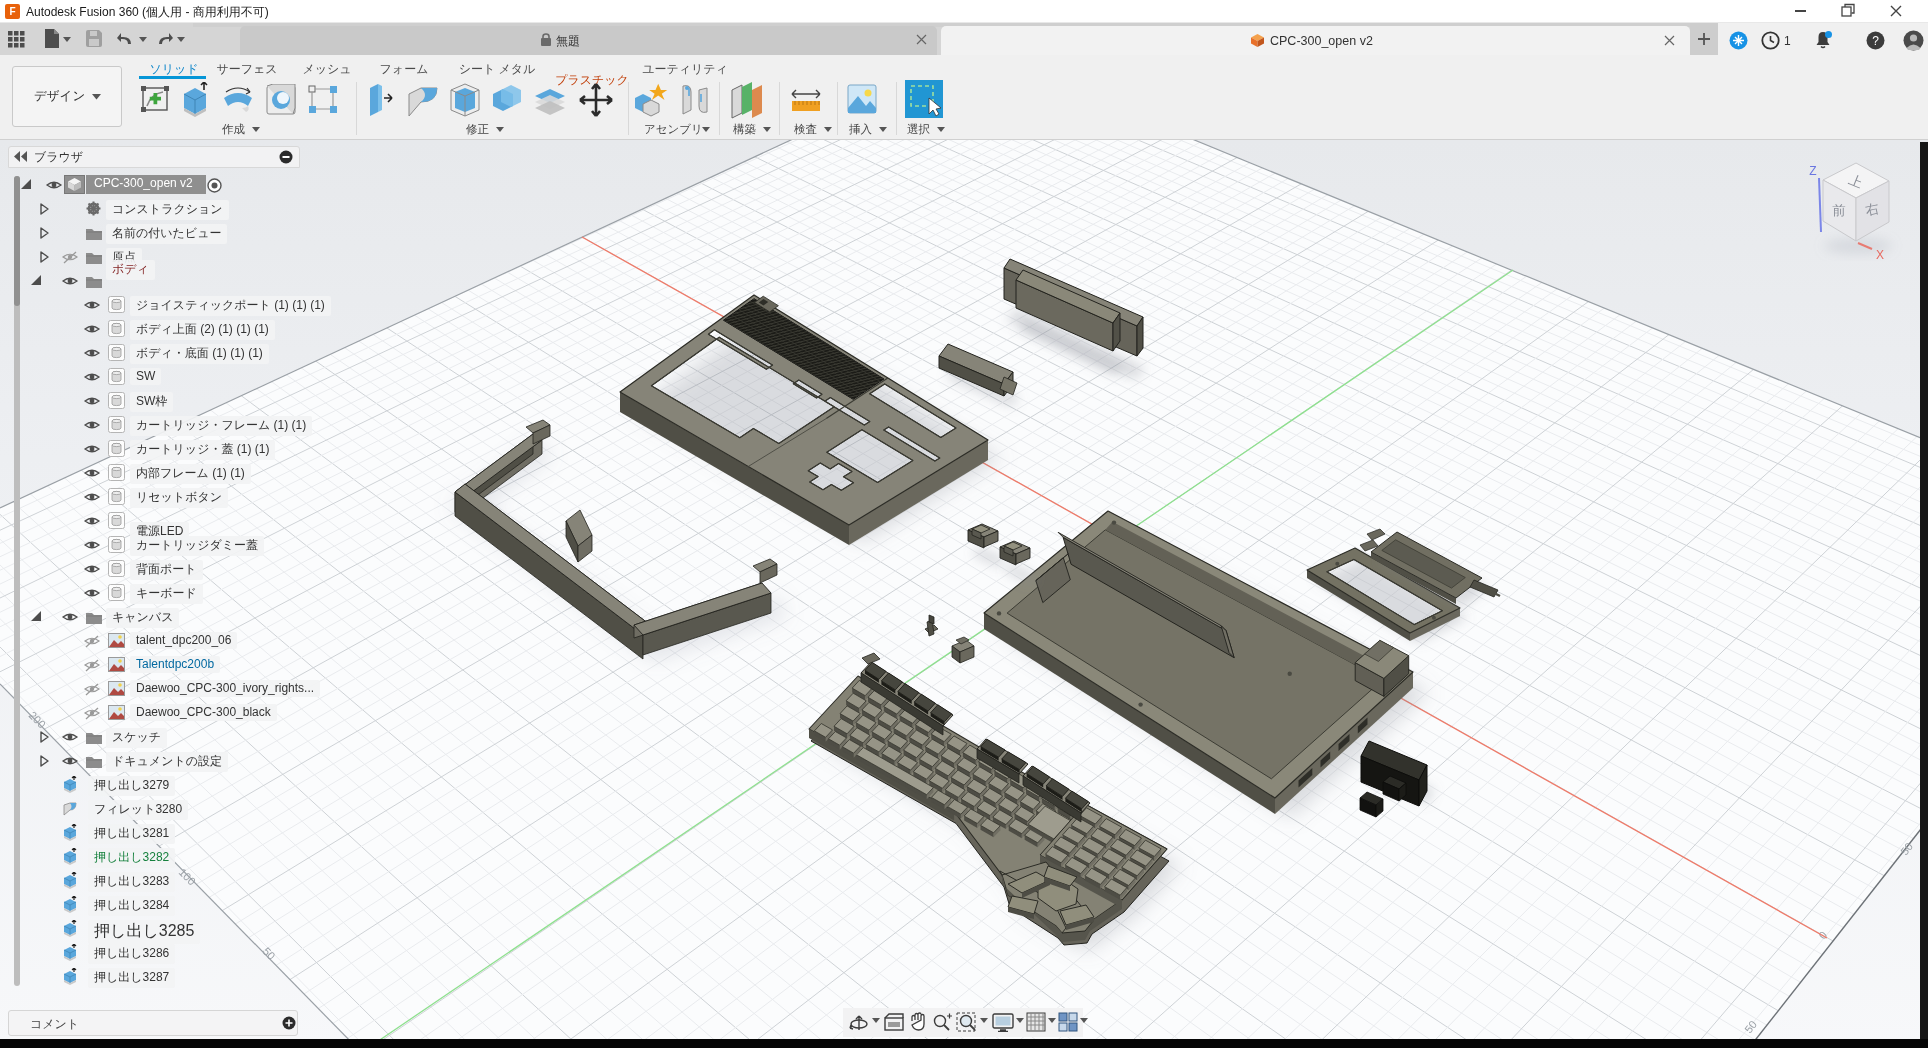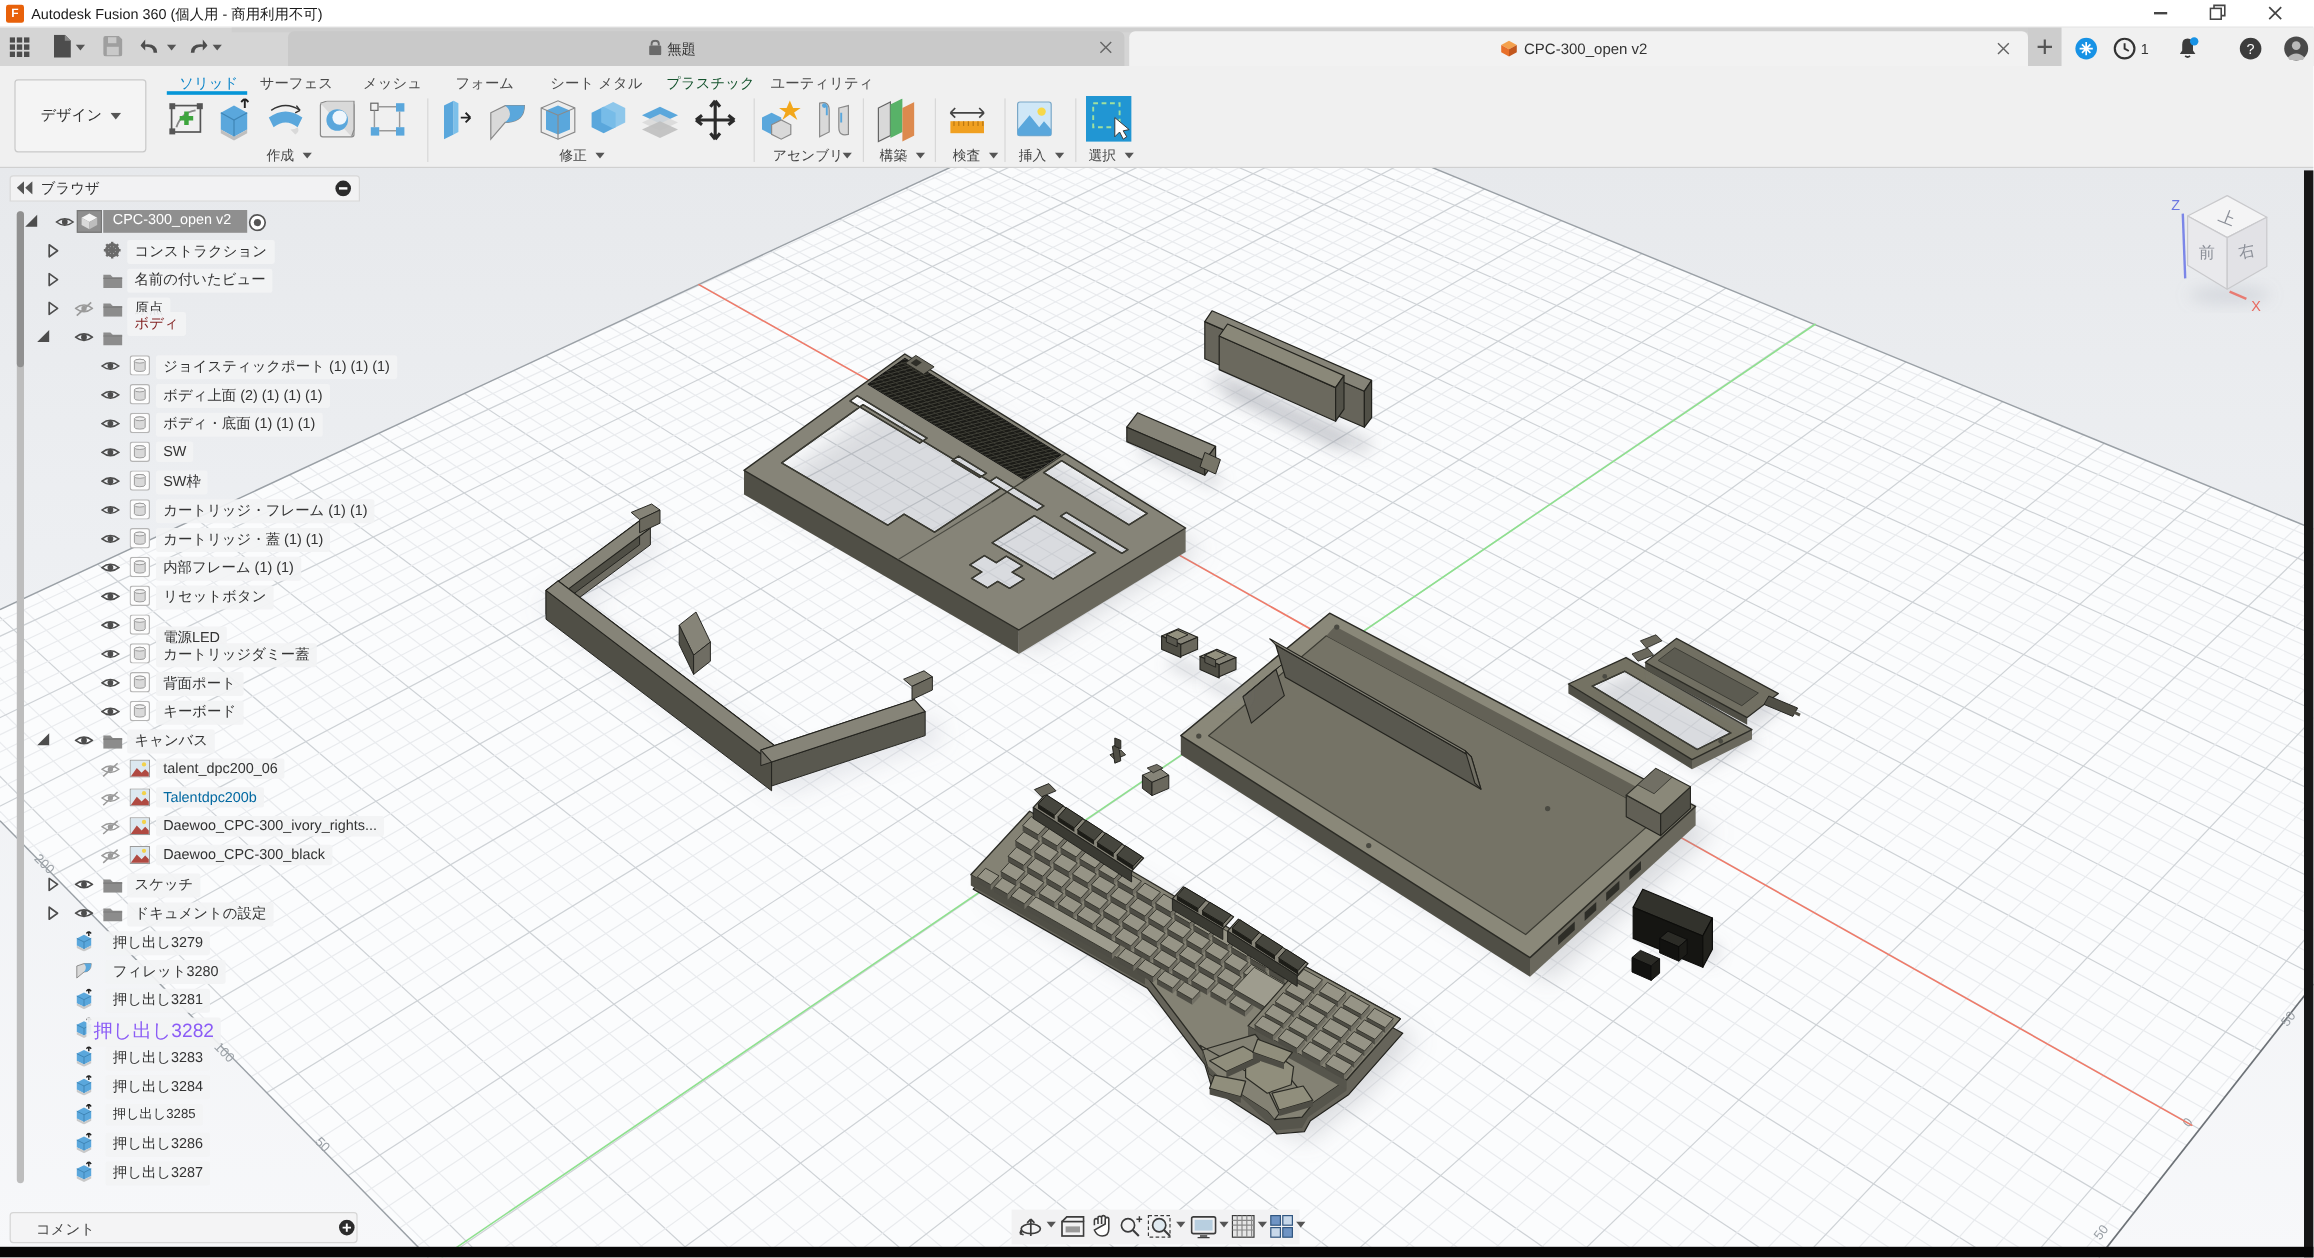--- a/index.html
+++ b/index.html
@@ -808,21 +808,21 @@
 <div style="position:absolute;left:12px;top:66px;width:110px;height:61px;background:#f4f4f4;border:1px solid #c9c9c9;border-radius:3px"></div>
 <div style="position:absolute;left:34px;top:88px;font-size:12.5px;color:#333">デザイン</div>
 <svg class="abs" style="left:92px;top:94px" width="9" height="7">
     <path d="M0 0 L4.5 5.5 L9 0 Z" fill="#555"></path>
   </svg>
 <div style="position:absolute;left:174px;top:61px;font-size:12px;color:#0a84c9;transform:translateX(-50%)">ソリッド</div>
 <div style="position:absolute;left:247px;top:61px;font-size:12px;color:#4a4a4a;transform:translateX(-50%)">サーフェス</div>
 <div style="position:absolute;left:327px;top:61px;font-size:12px;color:#4a4a4a;transform:translateX(-50%)">メッシュ</div>
 <div style="position:absolute;left:404px;top:61px;font-size:12px;color:#4a4a4a;transform:translateX(-50%)">フォーム</div>
 <div style="position:absolute;left:497px;top:61px;font-size:12px;color:#4a4a4a;transform:translateX(-50%)">シート メタル</div>
-<div style="position:absolute;left:592px;top:61px;font-size:12px;color:#14532d;transform:translateX(-50%)">プラスチック</div>
+<div style="position:absolute;left:592px;top:72px;font-size:12px;color:#c2410c;transform:translateX(-50%)">プラスチック</div>
 <div style="position:absolute;left:685px;top:61px;font-size:12px;color:#4a4a4a;transform:translateX(-50%)">ユーティリティ</div>
 <div style="position:absolute;left:139px;top:76px;width:67px;height:3px;background:#0696d7"></div>
 <svg class="abs" style="left:141px;top:84px" width="30" height="34" viewBox="0 0 30 34">
     <rect x="2" y="4" width="24" height="22" fill="none" stroke="#555" stroke-width="1.4"></rect>
     <rect x="0" y="2" width="5" height="5" fill="#555"></rect>
     <rect x="23" y="2" width="5" height="5" fill="#555"></rect>
     <rect x="0" y="23" width="5" height="5" fill="#555"></rect>
     <path d="M6 22 Q10 10 22 8" stroke="#888" fill="none" stroke-width="1.6"></path>
     <path d="M14 20 h5 v5 h5 v5 h-5 v5 h-5 v-5 h-5 v-5 h5 Z" fill="#3da53d" transform="translate(2,-6) scale(0.75)"></path>
   </svg>
@@ -1246,42 +1246,42 @@
     <path d="M12 4 V0 M12 0 L10 2 M12 0 L14 2" stroke="#222" stroke-width="1.2" fill="none"></path>
     <path d="M2 12 L8 15 L14 12 L14 14 L8 17 L2 14 Z" fill="#c9c9c9"></path>
   </svg>
 <div style="position:absolute;left:88px;top:824.0px;background:rgba(242,243,244,0.92);border-radius:2px;padding:1px 6px 2px 6px;font-size:12px;color:#333;white-space:nowrap">押し出し3281</div>
 <svg class="abs" style="left:62px;top:848.0px" width="16" height="17">
     <path d="M2 6 L8 3 L14 6 L14 12 L8 15 L2 12 Z" fill="#5aa7dc"></path>
     <path d="M2 6 L8 9 L14 6 M8 9 V15" stroke="#3f85b5" stroke-width="0.8" fill="none"></path>
     <path d="M12 4 V0 M12 0 L10 2 M12 0 L14 2" stroke="#222" stroke-width="1.2" fill="none"></path>
     <path d="M2 12 L8 15 L14 12 L14 14 L8 17 L2 14 Z" fill="#c9c9c9"></path>
   </svg>
-<div style="position:absolute;left:72px;top:848.0px;background:rgba(242,243,244,0.92);border-radius:2px;padding:1px 6px 2px 6px;font-size:16px;color:#8b5cf6;white-space:nowrap">押し出し3282</div>
+<div style="position:absolute;left:88px;top:848.0px;background:rgba(242,243,244,0.92);border-radius:2px;padding:1px 6px 2px 6px;font-size:12px;color:#15803d;white-space:nowrap">押し出し3282</div>
 <svg class="abs" style="left:62px;top:872.0px" width="16" height="17">
     <path d="M2 6 L8 3 L14 6 L14 12 L8 15 L2 12 Z" fill="#5aa7dc"></path>
     <path d="M2 6 L8 9 L14 6 M8 9 V15" stroke="#3f85b5" stroke-width="0.8" fill="none"></path>
     <path d="M12 4 V0 M12 0 L10 2 M12 0 L14 2" stroke="#222" stroke-width="1.2" fill="none"></path>
     <path d="M2 12 L8 15 L14 12 L14 14 L8 17 L2 14 Z" fill="#c9c9c9"></path>
   </svg>
 <div style="position:absolute;left:88px;top:872.0px;background:rgba(242,243,244,0.92);border-radius:2px;padding:1px 6px 2px 6px;font-size:12px;color:#333;white-space:nowrap">押し出し3283</div>
 <svg class="abs" style="left:62px;top:896.0px" width="16" height="17">
     <path d="M2 6 L8 3 L14 6 L14 12 L8 15 L2 12 Z" fill="#5aa7dc"></path>
     <path d="M2 6 L8 9 L14 6 M8 9 V15" stroke="#3f85b5" stroke-width="0.8" fill="none"></path>
     <path d="M12 4 V0 M12 0 L10 2 M12 0 L14 2" stroke="#222" stroke-width="1.2" fill="none"></path>
     <path d="M2 12 L8 15 L14 12 L14 14 L8 17 L2 14 Z" fill="#c9c9c9"></path>
   </svg>
 <div style="position:absolute;left:88px;top:896.0px;background:rgba(242,243,244,0.92);border-radius:2px;padding:1px 6px 2px 6px;font-size:12px;color:#333;white-space:nowrap">押し出し3284</div>
 <svg class="abs" style="left:62px;top:920.0px" width="16" height="17">
     <path d="M2 6 L8 3 L14 6 L14 12 L8 15 L2 12 Z" fill="#5aa7dc"></path>
     <path d="M2 6 L8 9 L14 6 M8 9 V15" stroke="#3f85b5" stroke-width="0.8" fill="none"></path>
     <path d="M12 4 V0 M12 0 L10 2 M12 0 L14 2" stroke="#222" stroke-width="1.2" fill="none"></path>
     <path d="M2 12 L8 15 L14 12 L14 14 L8 17 L2 14 Z" fill="#c9c9c9"></path>
   </svg>
-<div style="position:absolute;left:88px;top:920.0px;background:rgba(242,243,244,0.92);border-radius:2px;padding:1px 6px 2px 6px;font-size:11px;color:#333;white-space:nowrap">押し出し3285</div>
+<div style="position:absolute;left:88px;top:920.0px;background:rgba(242,243,244,0.92);border-radius:2px;padding:1px 6px 2px 6px;font-size:16px;color:#333;white-space:nowrap">押し出し3285</div>
 <svg class="abs" style="left:62px;top:944.0px" width="16" height="17">
     <path d="M2 6 L8 3 L14 6 L14 12 L8 15 L2 12 Z" fill="#5aa7dc"></path>
     <path d="M2 6 L8 9 L14 6 M8 9 V15" stroke="#3f85b5" stroke-width="0.8" fill="none"></path>
     <path d="M12 4 V0 M12 0 L10 2 M12 0 L14 2" stroke="#222" stroke-width="1.2" fill="none"></path>
     <path d="M2 12 L8 15 L14 12 L14 14 L8 17 L2 14 Z" fill="#c9c9c9"></path>
   </svg>
 <div style="position:absolute;left:88px;top:944.0px;background:rgba(242,243,244,0.92);border-radius:2px;padding:1px 6px 2px 6px;font-size:12px;color:#333;white-space:nowrap">押し出し3286</div>
 <svg class="abs" style="left:62px;top:968.0px" width="16" height="17">
     <path d="M2 6 L8 3 L14 6 L14 12 L8 15 L2 12 Z" fill="#5aa7dc"></path>
     <path d="M2 6 L8 9 L14 6 M8 9 V15" stroke="#3f85b5" stroke-width="0.8" fill="none"></path>

